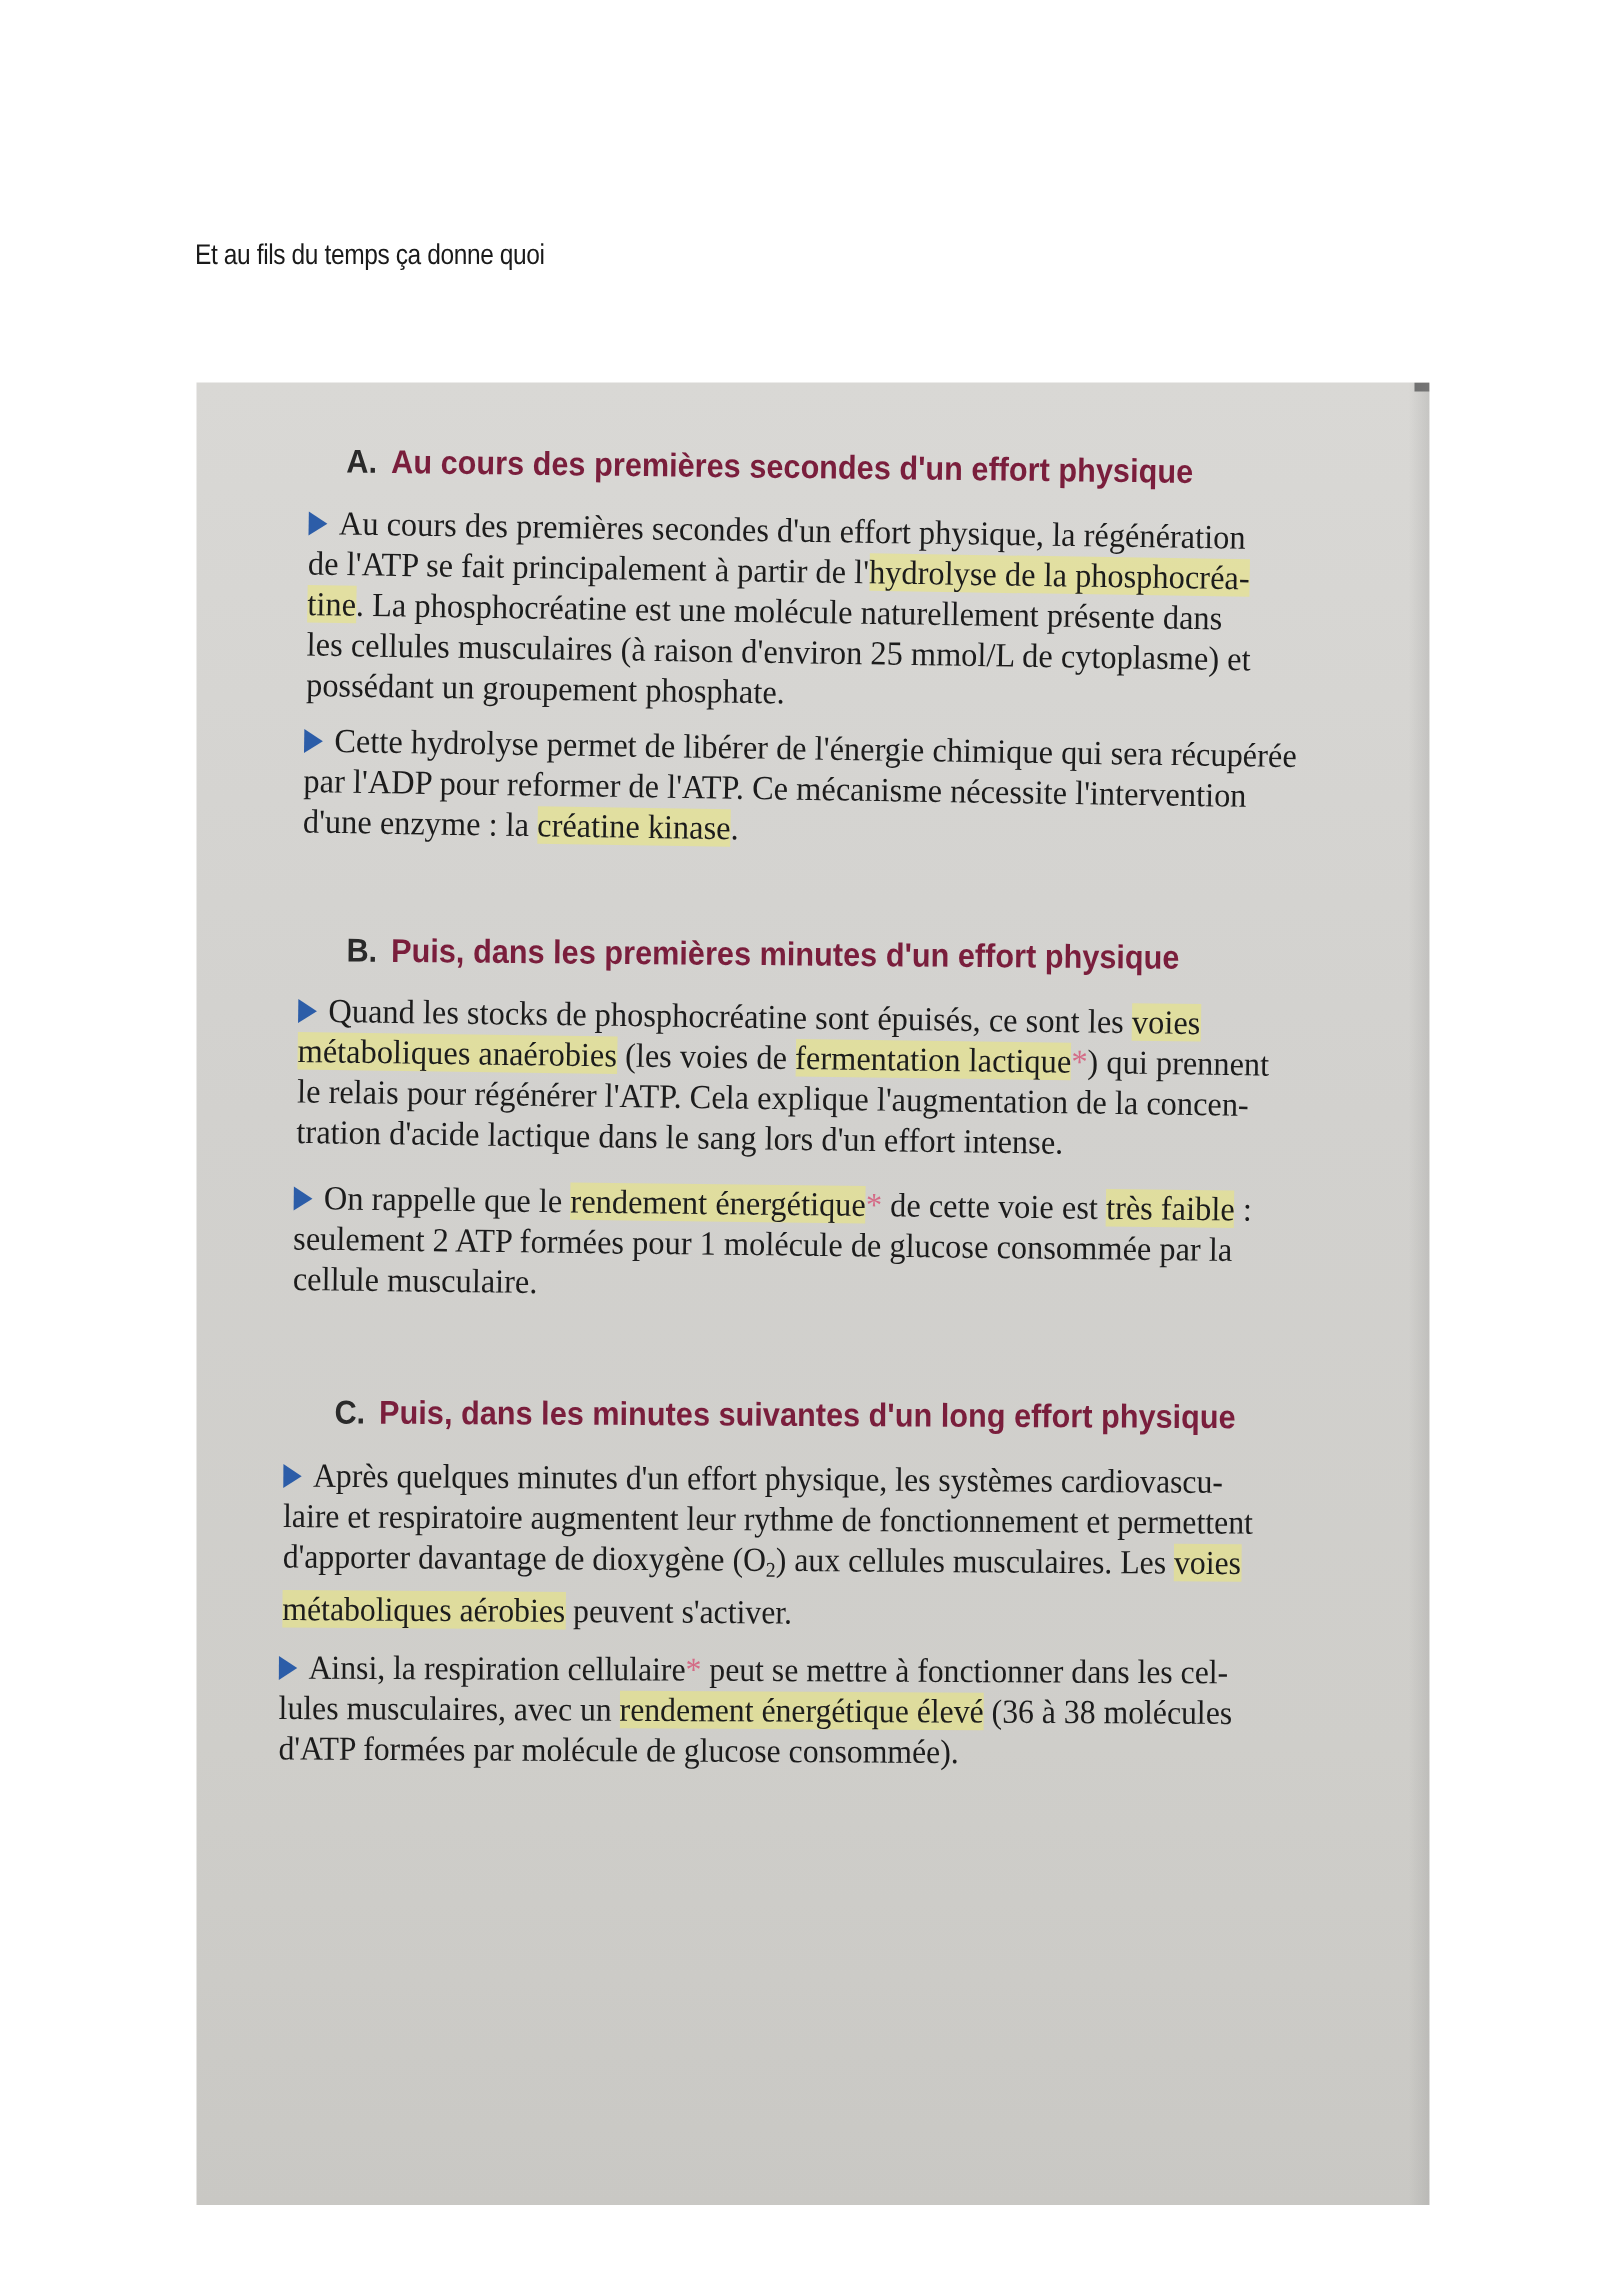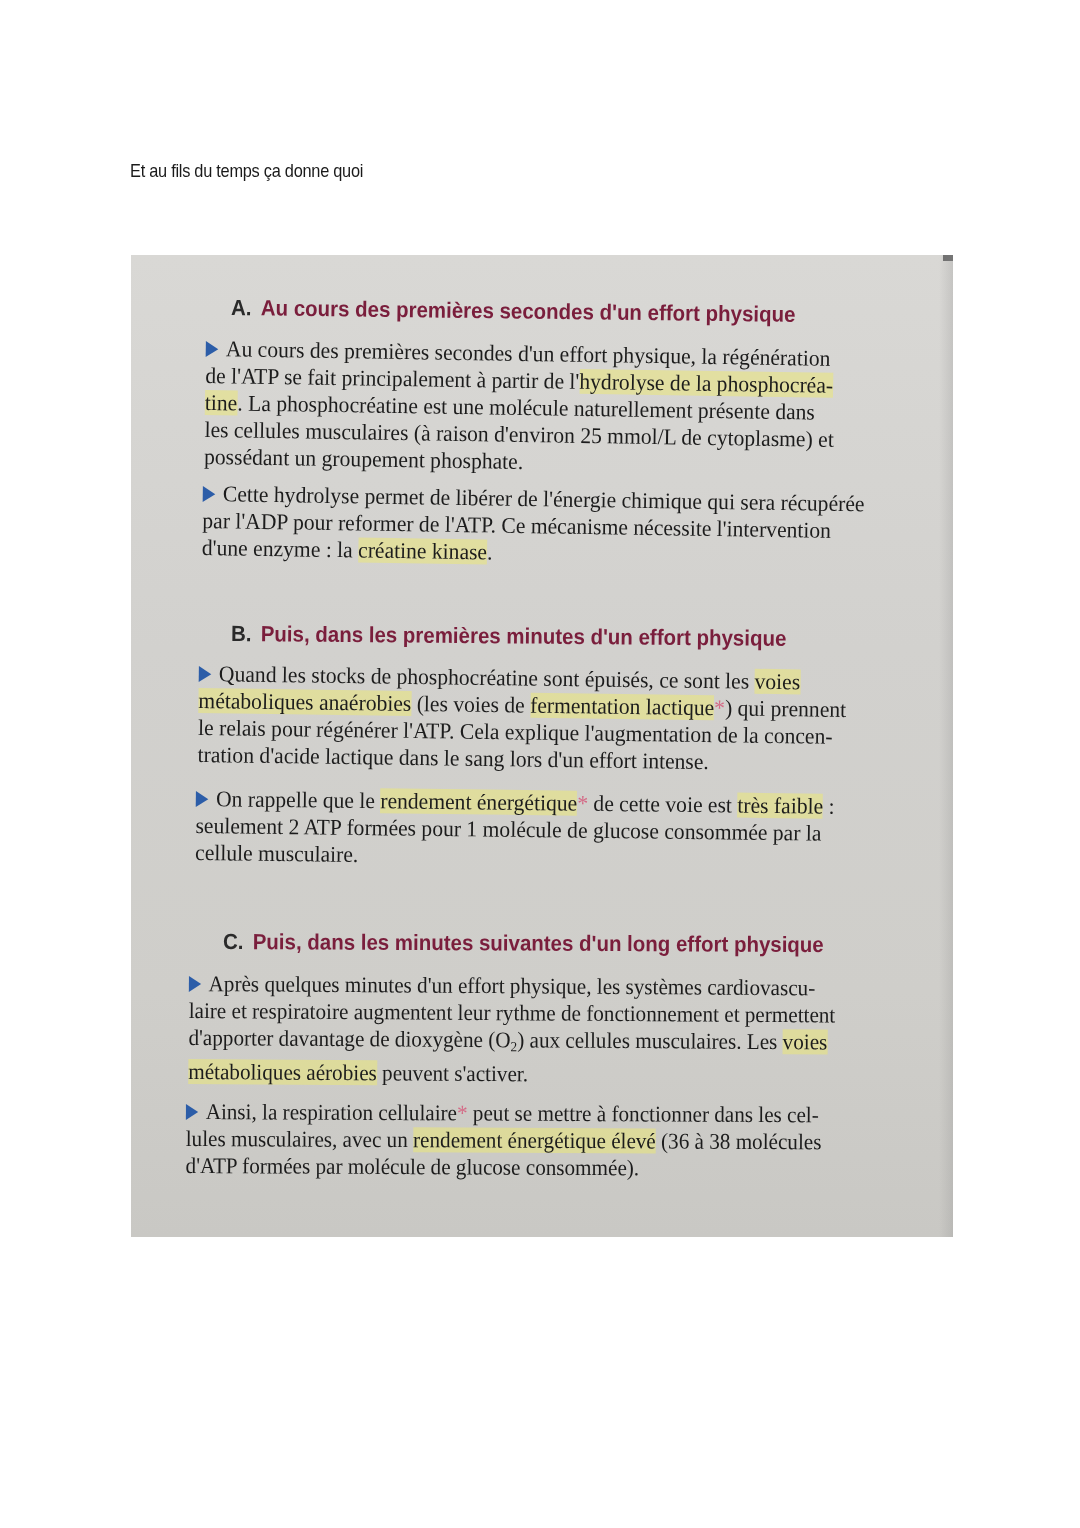--- a/index.html
+++ b/index.html
@@ -22,21 +22,21 @@
       color: #1a1a1a;
       letter-spacing: -0.3px;
       transform: scaleX(0.86);
       transform-origin: left center;
     }
     .photo {
       position: absolute;
       left: 131px;
       top: 255px;
       width: 822px;
-      height: 982px;
+      height: 1215px;
       background: linear-gradient(180deg, #d9d8d5 0%, #d2d1ce 40%, #cfceca 75%, #c9c8c4 100%);
       overflow: hidden;
     }
     .photo::after {
       content: "";
       position: absolute;
       right: 0;
       top: 0;
       width: 14px;
       height: 100%;

